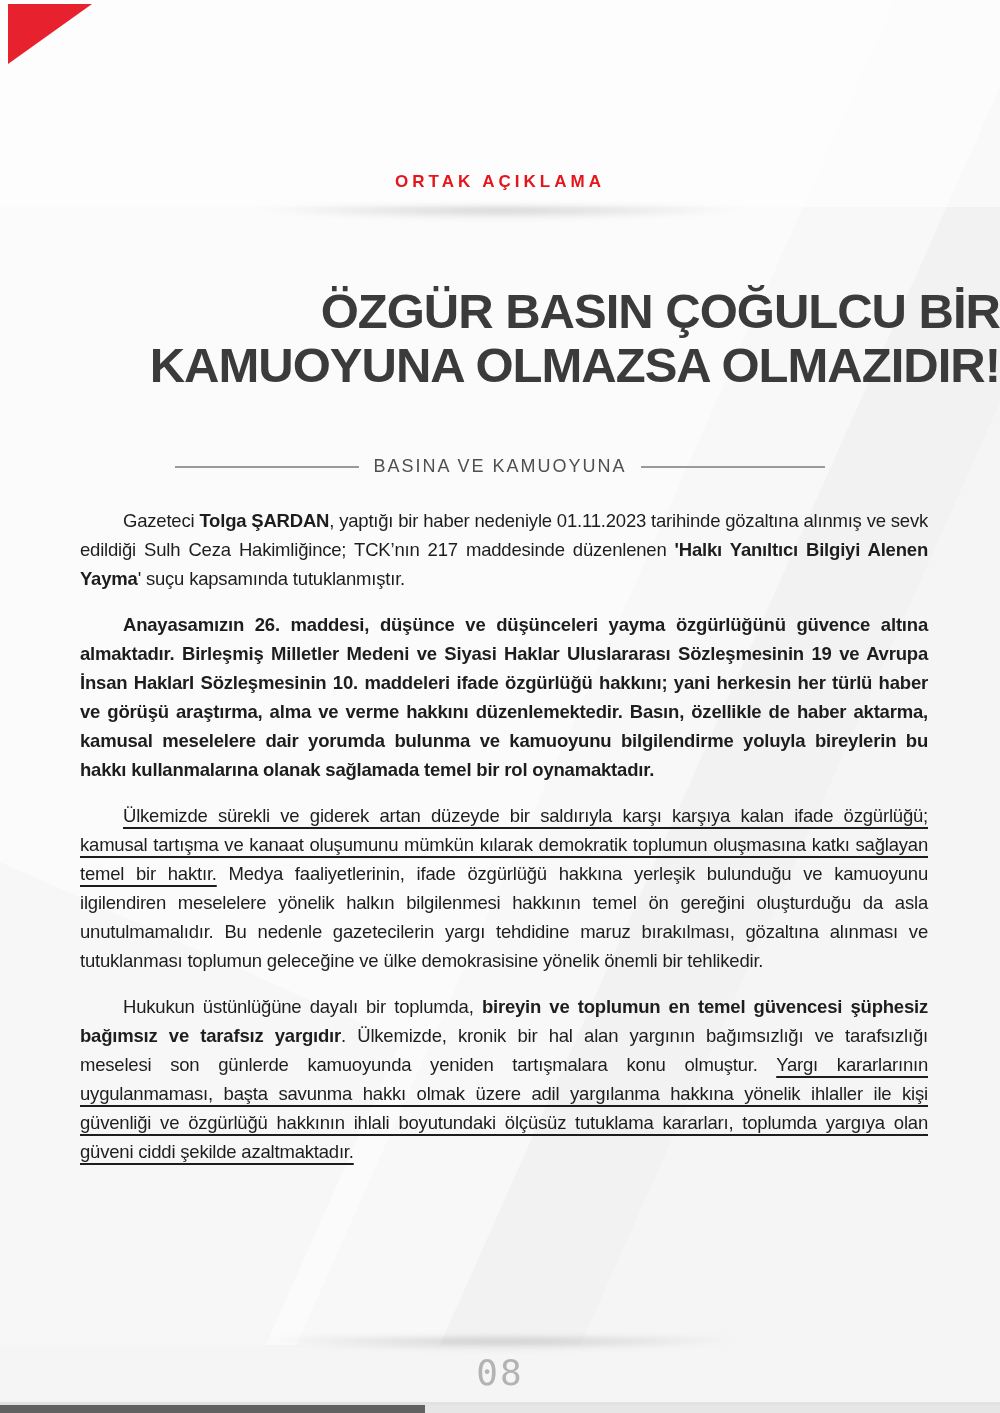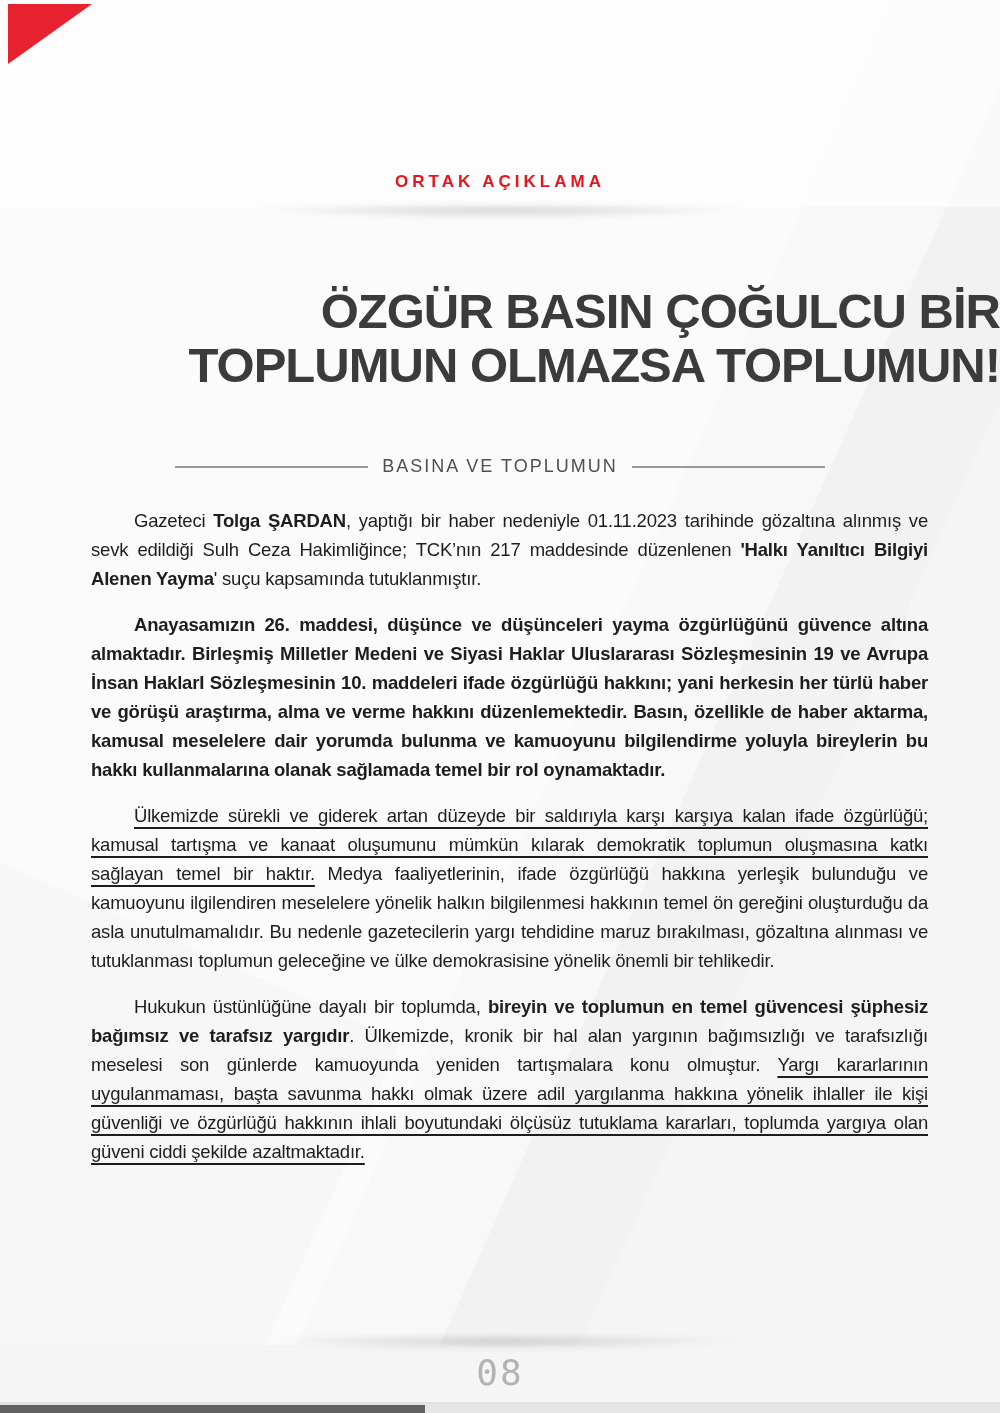--- a/index.html
+++ b/index.html
@@ -58,21 +58,21 @@
   .subtitle-text{
     font-size:18px;letter-spacing:2px;font-weight:400;white-space:nowrap;
   }
 
   
   .body-text{
     position:absolute;left:80px;top:506px;width:848px;
     font-size:18.5px;line-height:29px;letter-spacing:-0.2px;
     text-align:justify;
   }
-  .body-text p{margin:0 0 17px 11px;text-indent:43px;}
+  .body-text p{margin:0 0 17px 0;text-indent:43px;}
   .seg-bold{font-weight:700;}
   .seg-underline{text-decoration:underline;text-decoration-thickness:1.5px;text-underline-offset:5px;}
 
   
   .footer-zone{
     position:absolute;left:0;top:1345px;width:100%;height:68px;
     background:#f5f5f5;
   }
   .page-number{
     position:absolute;left:0;top:1352px;width:100%;
@@ -96,26 +96,26 @@
   <div class="white-cap"></div>
 
   <div class="corner-fold" style="background: rgb(232, 33, 46);"></div>
 
   <div class="header-label" style="color: rgb(228, 22, 27);">ORTAK AÇIKLAMA</div>
 
   <div class="shadow-band top"></div>
 
   <div class="title" style="color: rgb(59, 59, 59);">
     <div>ÖZGÜR BASIN ÇOĞULCU BİR</div>
-    <div>TOPLUMUN OLMAZSA TOPLUMUN!</div>
+    <div>KAMUOYUNA OLMAZSA OLMAZIDIR!</div>
   </div>
 
   <div class="subtitle-row">
     <div class="rule"></div>
-    <div class="subtitle-text" style="color: rgb(79, 79, 79);">BASINA VE TOPLUMUN</div>
+    <div class="subtitle-text" style="color: rgb(79, 79, 79);">BASINA VE KAMUOYUNA</div>
     <div class="rule"></div>
   </div>
 
   <div class="body-text" id="body-text" style="color: rgb(29, 29, 29);">
       <p><span>Gazeteci </span><span class="seg-bold">Tolga ŞARDAN</span><span>, yaptığı bir haber nedeniyle 01.11.2023 tarihinde gözaltına alınmış ve sevk edildiği Sulh Ceza Hakimliğince; TCK’nın 217 maddesinde düzenlenen </span><span class="seg-bold">'Halkı Yanıltıcı Bilgiyi Alenen Yayma</span><span>' suçu kapsamında tutuklanmıştır.</span></p>
       <p><span class="seg-bold">Anayasamızın 26. maddesi, düşünce ve düşünceleri yayma özgürlüğünü güvence altına almaktadır. Birleşmiş Milletler Medeni ve Siyasi Haklar Uluslararası Sözleşmesinin 19 ve Avrupa İnsan HaklarI Sözleşmesinin 10. maddeleri ifade özgürlüğü hakkını; yani herkesin her türlü haber ve görüşü araştırma, alma ve verme hakkını düzenlemektedir. Basın, özellikle de haber aktarma, kamusal meselelere dair yorumda bulunma ve kamuoyunu bilgilendirme yoluyla bireylerin bu hakkı kullanmalarına olanak sağlamada temel bir rol oynamaktadır.</span></p>
       <p><span class="seg-underline">Ülkemizde sürekli ve giderek artan düzeyde bir saldırıyla karşı karşıya kalan ifade özgürlüğü; kamusal tartışma ve kanaat oluşumunu mümkün kılarak demokratik toplumun oluşmasına katkı sağlayan temel bir haktır.</span><span> Medya faaliyetlerinin, ifade özgürlüğü hakkına yerleşik bulunduğu ve kamuoyunu ilgilendiren meselelere yönelik halkın bilgilenmesi hakkının temel ön gereğini oluşturduğu da asla unutulmamalıdır. Bu nedenle gazetecilerin yargı tehdidine maruz bırakılması, gözaltına alınması ve tutuklanması toplumun geleceğine ve ülke demokrasisine yönelik önemli bir tehlikedir.</span></p>
       <p><span>Hukukun üstünlüğüne dayalı bir toplumda, </span><span class="seg-bold">bireyin ve toplumun en temel güvencesi şüphesiz bağımsız ve tarafsız yargıdır</span><span>. Ülkemizde, kronik bir hal alan yargının bağımsızlığı ve tarafsızlığı meselesi son günlerde kamuoyunda yeniden tartışmalara konu olmuştur. </span><span class="seg-underline">Yargı kararlarının uygulanmaması, başta savunma hakkı olmak üzere adil yargılanma hakkına yönelik ihlaller ile kişi güvenliği ve özgürlüğü hakkının ihlali boyutundaki ölçüsüz tutuklama kararları, toplumda yargıya olan güveni ciddi şekilde azaltmaktadır.</span></p>
     </div>
 

